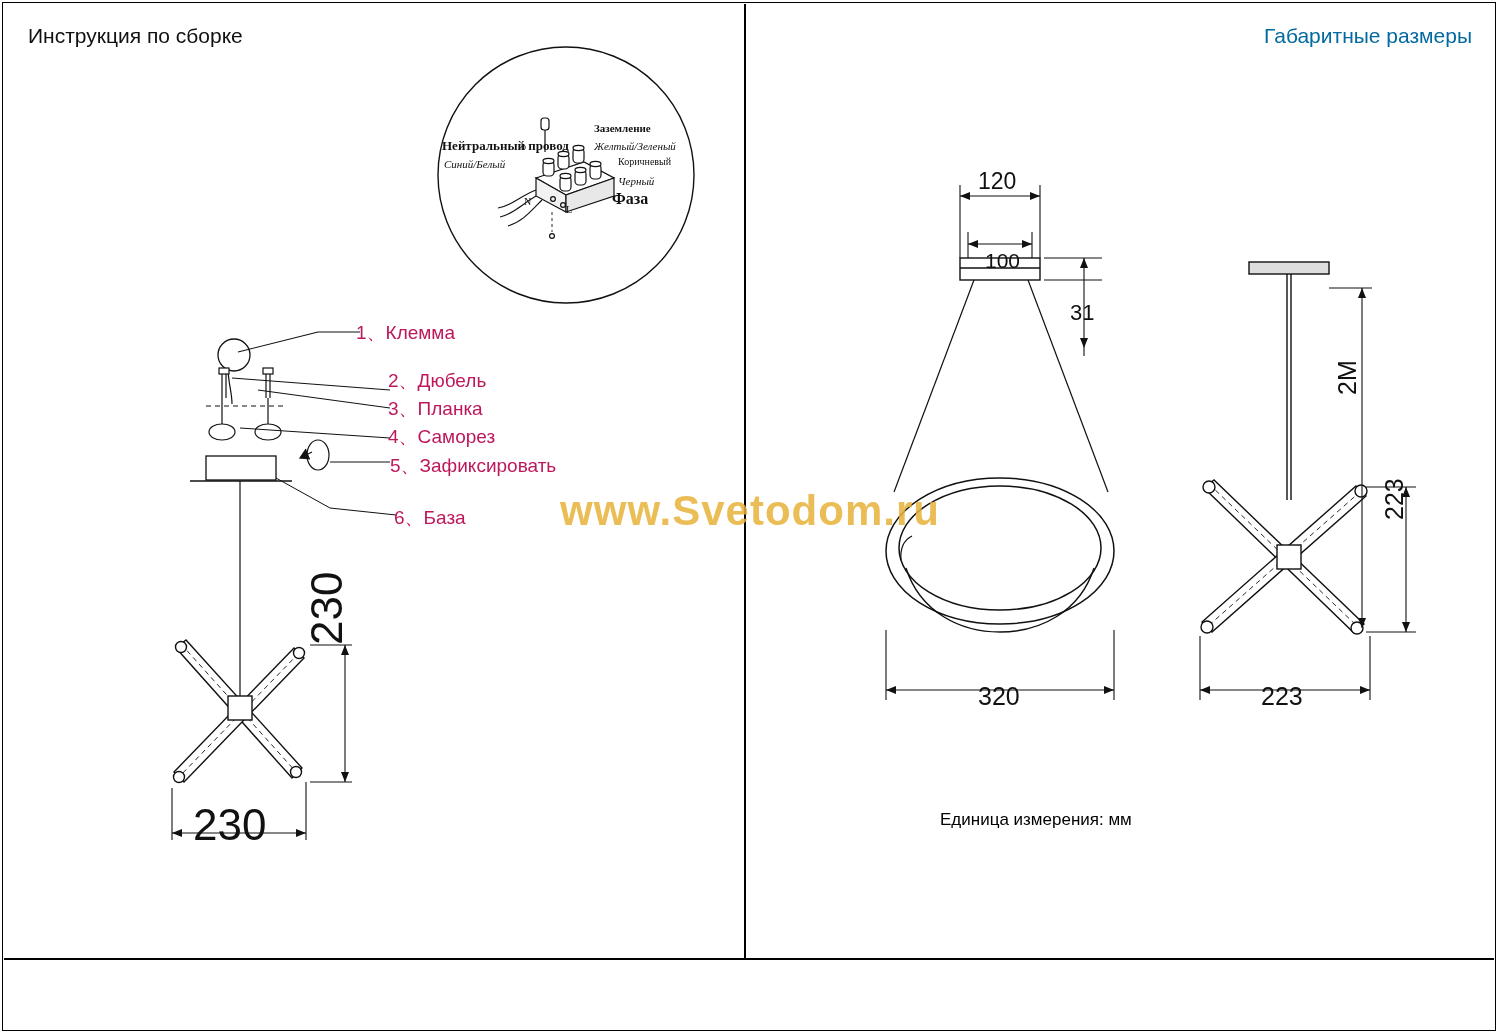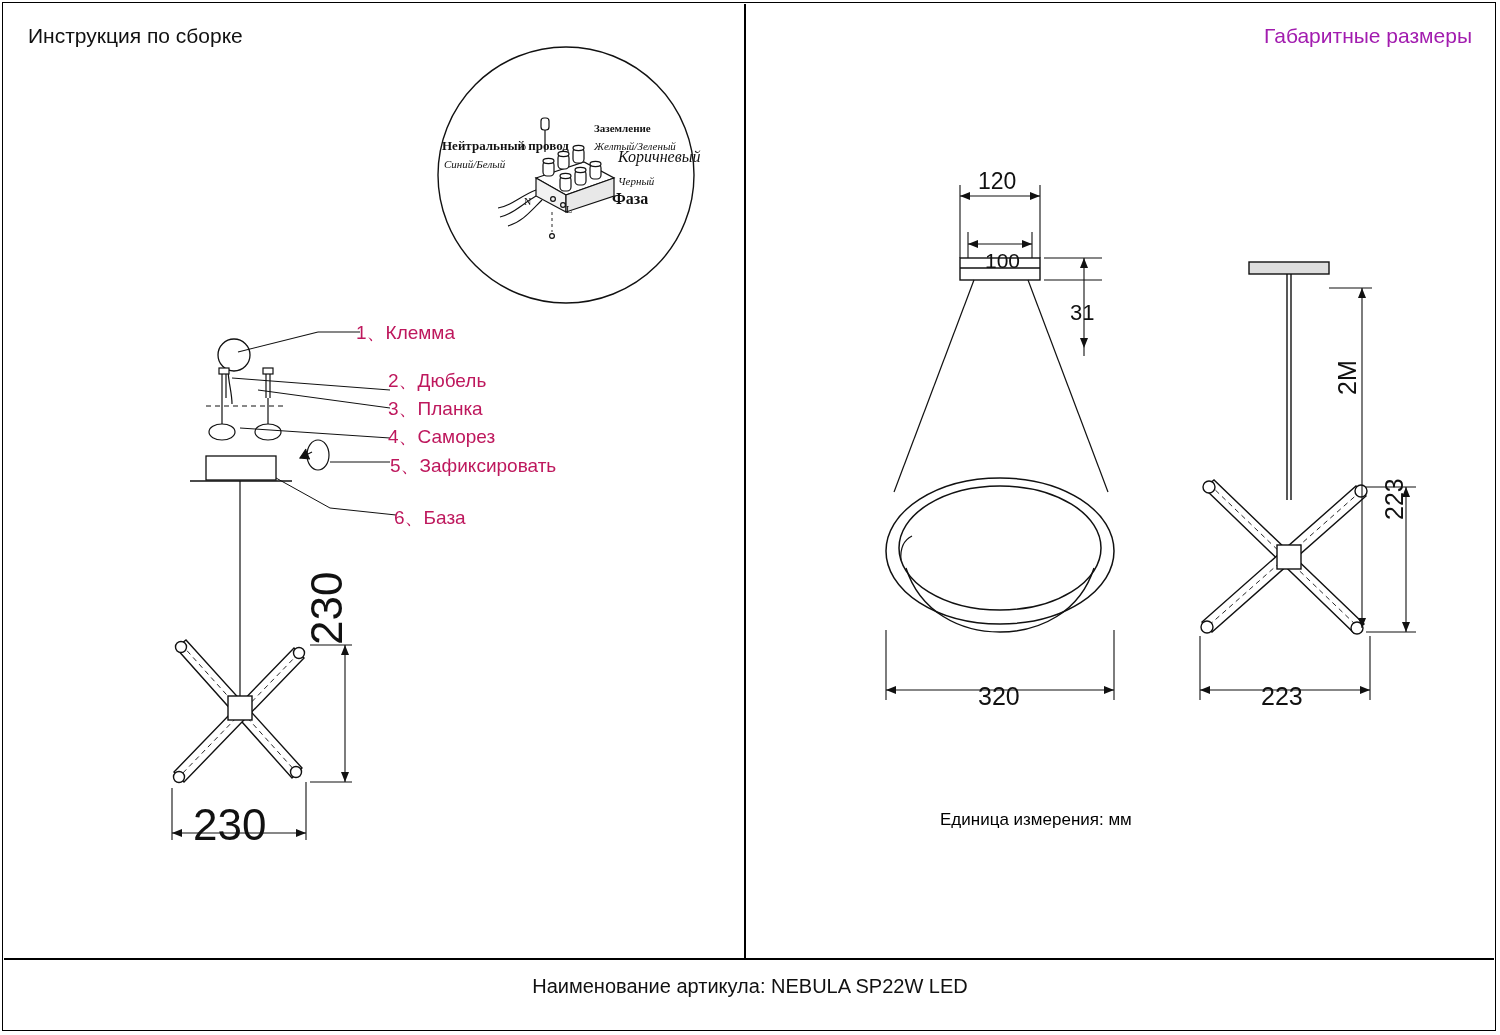--- a/index.html
+++ b/index.html
@@ -45,21 +45,21 @@
     position: absolute;
     left: 28px; top: 24px;
     font-size: 21px;
     color: #111;
     white-space: nowrap;
   }
   .hdr-right {
     position: absolute;
     right: 28px; top: 24px;
     font-size: 21px;
-    color: #a21caf;
+    color: #0369a1;
     white-space: nowrap;
   }
   .footer-title {
     position: absolute;
     left: 0; top: 975px;
     width: 1500px;
     text-align: center;
     font-size: 20px;
     color: #111;
   }
@@ -95,21 +95,21 @@
   .wire-lbl {
     position: absolute;
     font-family: "Liberation Serif", serif;
     color: #111;
     white-space: nowrap;
   }
   .wire-neutral-main { left: 442px; top: 138px; font-size: 13px; font-weight: bold; }
   .wire-neutral-sub  { left: 444px; top: 158px; font-size: 11px; font-style: italic; }
   .wire-ground-main  { left: 594px; top: 122px; font-size: 11px; font-weight: bold; }
   .wire-ground-sub   { left: 594px; top: 140px; font-size: 11px; font-style: italic; }
-  .wire-phase-sub1   { left: 618px; top: 148px; font-size: 16px; font-style: italic; }
+  .wire-phase-sub1   { left: 618px; top: 156px; font-size: 10px; }
   .wire-phase-sub2   { left: 618px; top: 175px; font-size: 11px; font-style: italic; }
   .wire-phase-main   { left: 612px; top: 190px; font-size: 16px; font-weight: bold; }
   .wire-n-letter     { left: 524px; top: 196px; font-size: 10px; }
   .wire-l-letter     { left: 566px; top: 204px; font-size: 10px; }
   .wire-b-letter     { left: 521px; top: 141px; font-size: 10px; }
 
   
   .dim {
     position: absolute;
     color: #111;
@@ -395,15 +395,15 @@
   <div class="dim dim-120">120</div>
   <div class="dim dim-100">100</div>
   <div class="dim dim-31">31</div>
   <div class="dim dim-320">320</div>
   <div class="dim dim-2m">2М</div>
   <div class="dim dim-223v">223</div>
   <div class="dim dim-223b">223</div>
 
   <div class="unit-note">Единица измерения: мм</div>
 
-
-  <div class="footer-title">Наименование артикула: NEBULA SP22W LED</div>
+  <div class="watermark">www.Svetodom.ru</div>
+
 </div>
 
 </body></html>

